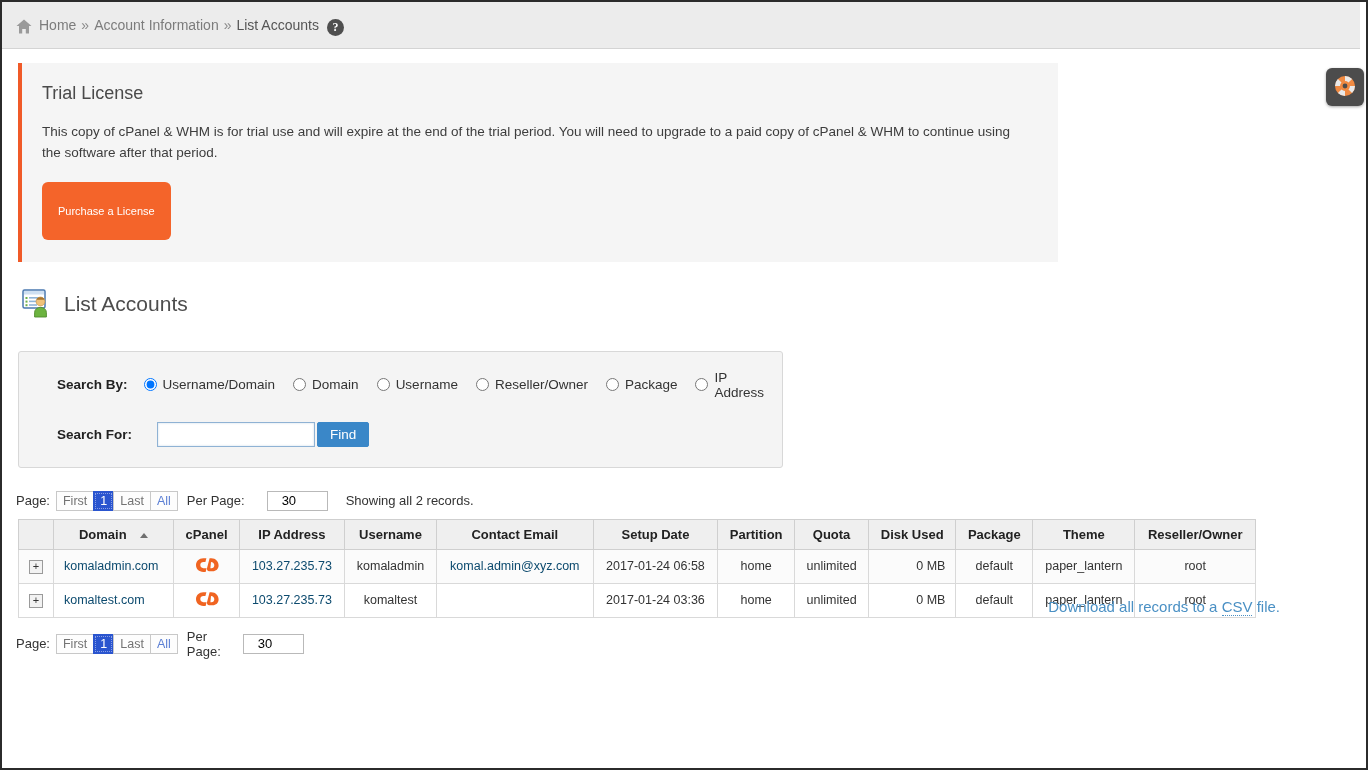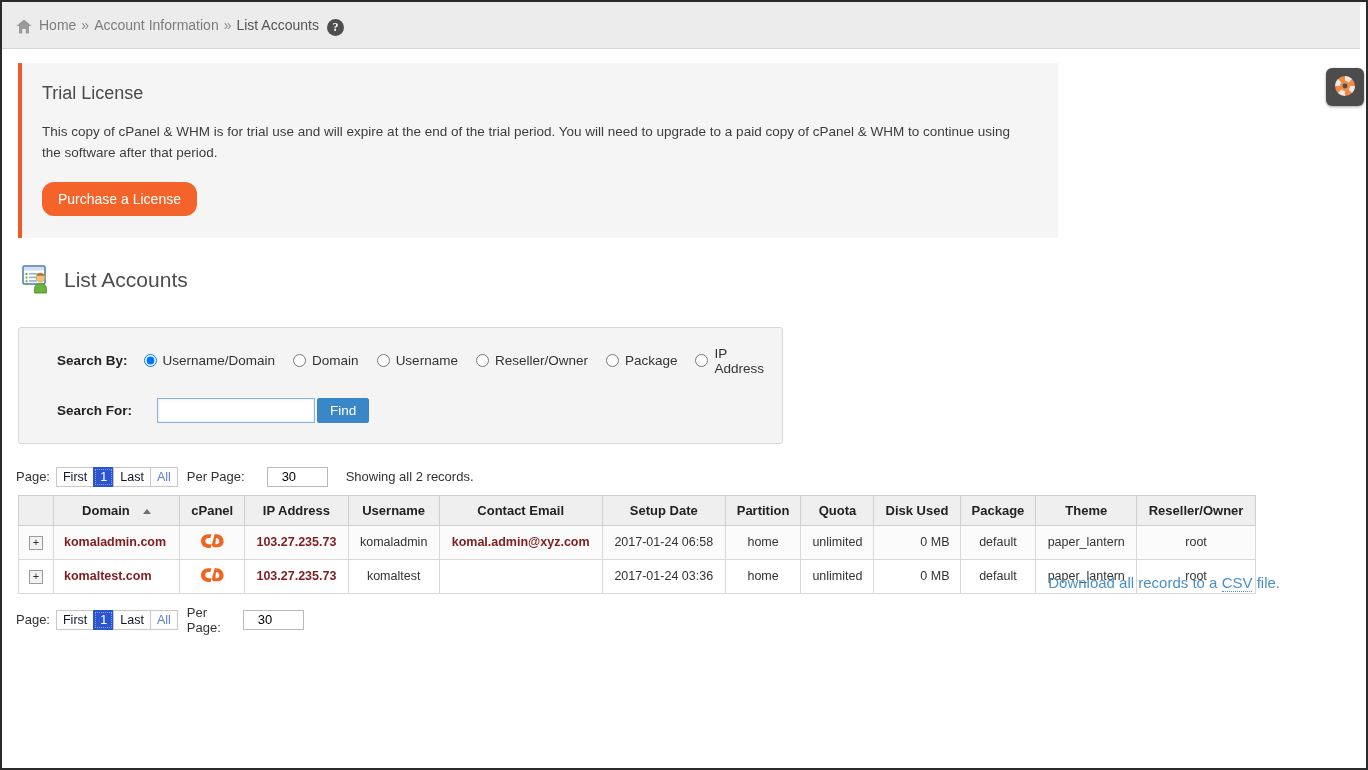--- a/index.html
+++ b/index.html
@@ -105,23 +105,23 @@
     color: #3d3d3d;
     line-height: 1.55;
     margin: 0 0 18px 0;
     max-width: 975px;
   }
   .btn-purchase {
     display: inline-block;
     background: #f4642a;
     color: #fff;
     border: none;
-    padding: 9px 16px;
-    font-size: 14px;
-    border-radius: 12px;
+    padding: 23px 16px;
+    font-size: 11px;
+    border-radius: 6px;
     cursor: pointer;
     font-family: "Liberation Sans", sans-serif;
   }
 
   
   .page-heading {
     display: flex;
     align-items: center;
     margin: 26px 0 0 4px;
   }
@@ -195,21 +195,21 @@
     font-size: 13px;
     color: #333;
     margin-left: -2px;
   }
   .pager-top { margin-top: 23px; margin-bottom: 8px; }
   .pager-bottom { margin-top: 11px; }
   .pager-label { margin-right: 6px; }
   .pg-btn {
     border: 1px solid #c8c8c8;
     background: #fdfdfd;
-    color: #0f172a;
+    color: #737373;
     padding: 1px 6px;
     font-size: 12.5px;
     margin-right: -1px;
     cursor: default;
     line-height: 16px;
     font-family: "Liberation Sans", sans-serif;
   }
   .pg-btn.active {
     background: #2a55cf;
     color: #fff;
@@ -272,23 +272,22 @@
     display: inline-flex;
     align-items: center;
     justify-content: center;
     font-size: 11px;
     line-height: 1;
     color: #333;
     cursor: pointer;
     font-family: "Liberation Sans", sans-serif;
   }
   .cell-link {
-    color: #7f1d1d;
+    color: #0c4a6e;
     text-decoration: none;
-    font-weight: bold;
   }
   .td-center { text-align: center; }
   .td-right  { text-align: right; }
   .td-cpanel { text-align: center; padding: 4px 10px !important; }
 
   
   .csv-row {
     position: relative;
     width: 1238px;
   }

